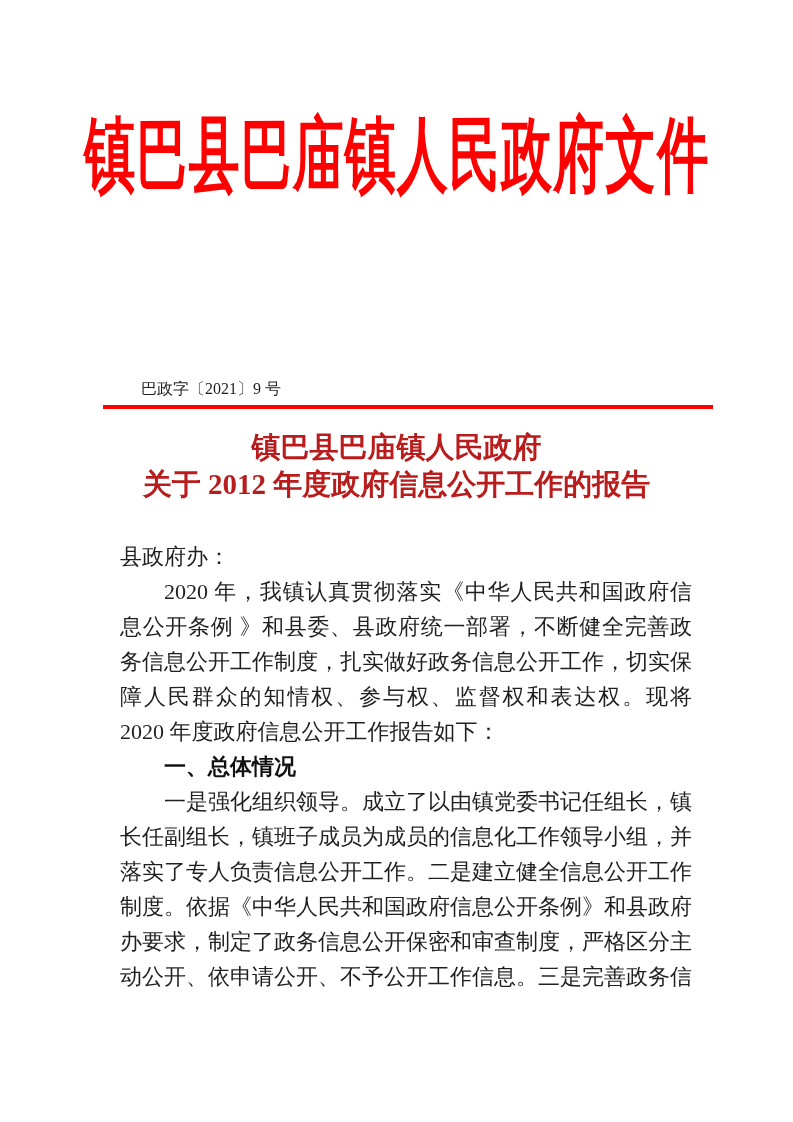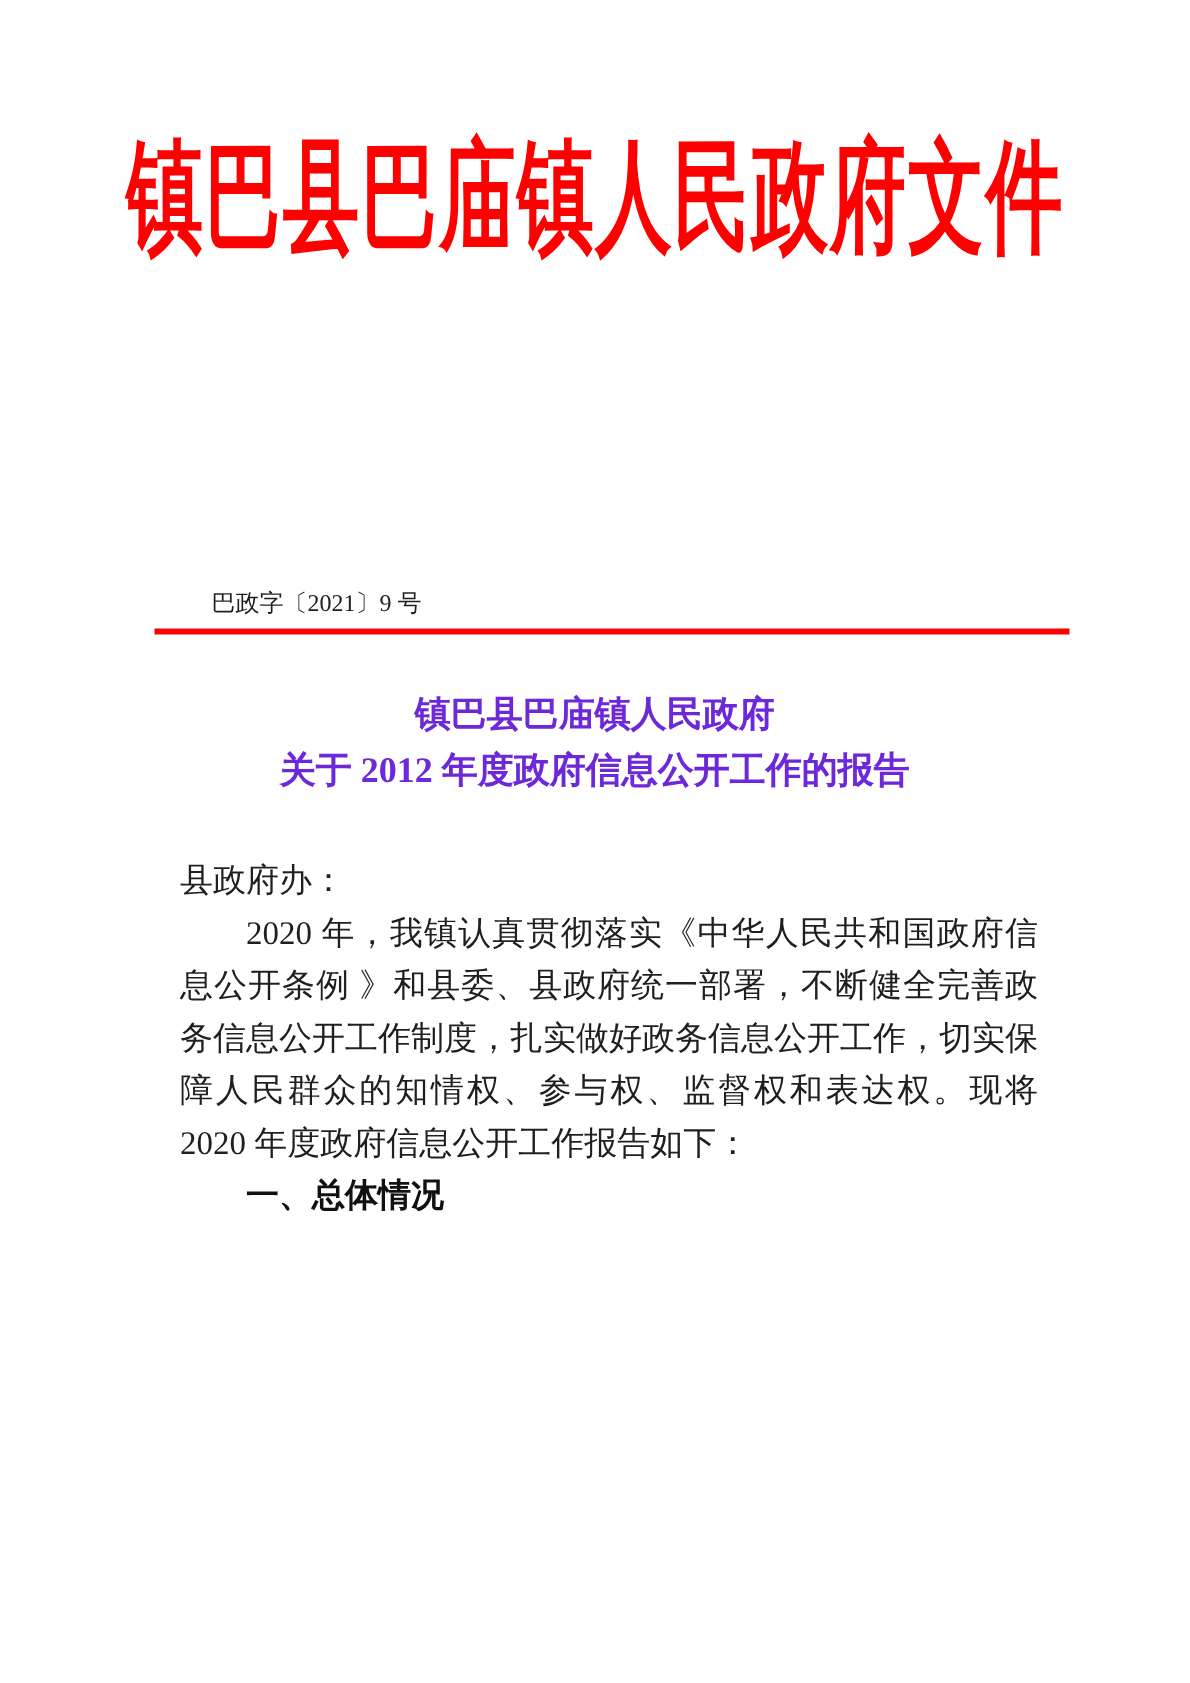--- a/index.html
+++ b/index.html
@@ -13,22 +13,22 @@
     width:793px;
     height:1122px;
     margin:0 auto;
     background:#ffffff;
     overflow:hidden;
     font-family:"Liberation Serif","DejaVu Serif",serif;
     color:var(--ink);
   }
   
   .letterhead{
-    margin:14px;
-    padding-top:74px;
+    margin:0;
+    padding-top:112px;
     display:flex;
     justify-content:center;
     height:248px;
   }
   .letterhead .squeeze{
     display:inline-block;
     white-space:nowrap;
     transform:scaleX(0.62);
     transform-origin:center top;
     font-size:82px;
@@ -51,26 +51,26 @@
   .info-row .issuer{margin-right:36px;}
   
   .red-rule{
     margin:2px 80px 0 103px;
     width:610px;
     height:4px;
     background:var(--accent);
   }
   
   .doc-title{
-    margin:36px 0 0 0;
+    margin:20px 0 0 0;
     text-align:center;
-    font-size:24px;
+    font-size:29px;
     line-height:37px;
     font-weight:bold;
-    color:#6d28d9;
+    color:#b91c1c;
   }
   
   .body-text{
     margin:36px 101px 0 120px;
     width:572px;
     font-size:22px;
     line-height:35px;
     text-align:justify;
   }
   .body-text p{margin:0;}
@@ -99,15 +99,16 @@
 
   <h2 class="doc-title">
     <div>镇巴县巴庙镇人民政府</div>
     <div>关于 2012 年度政府信息公开工作的报告</div>
   </h2>
 
   <div class="body-text">
     <p class="salutation">县政府办：</p>
     <p class="para">2020 年，我镇认真贯彻落实《中华人民共和国政府信息公开条例 》和县委、县政府统一部署，不断健全完善政务信息公开工作制度，扎实做好政务信息公开工作，切实保障人民群众的知情权、参与权、监督权和表达权。现将 2020 年度政府信息公开工作报告如下：</p>
     <p class="heading">一、总体情况</p>
+    <p class="para">一是强化组织领导。成立了以由镇党委书记任组长，镇长任副组长，镇班子成员为成员的信息化工作领导小组，并落实了专人负责信息公开工作。二是建立健全信息公开工作制度。依据《中华人民共和国政府信息公开条例》和县政府办要求，制定了政务信息公开保密和审查制度，严格区分主动公开、依申请公开、不予公开工作信息。三是完善政务信</p>
   </div>
 
 </div>
 
 </body></html>

